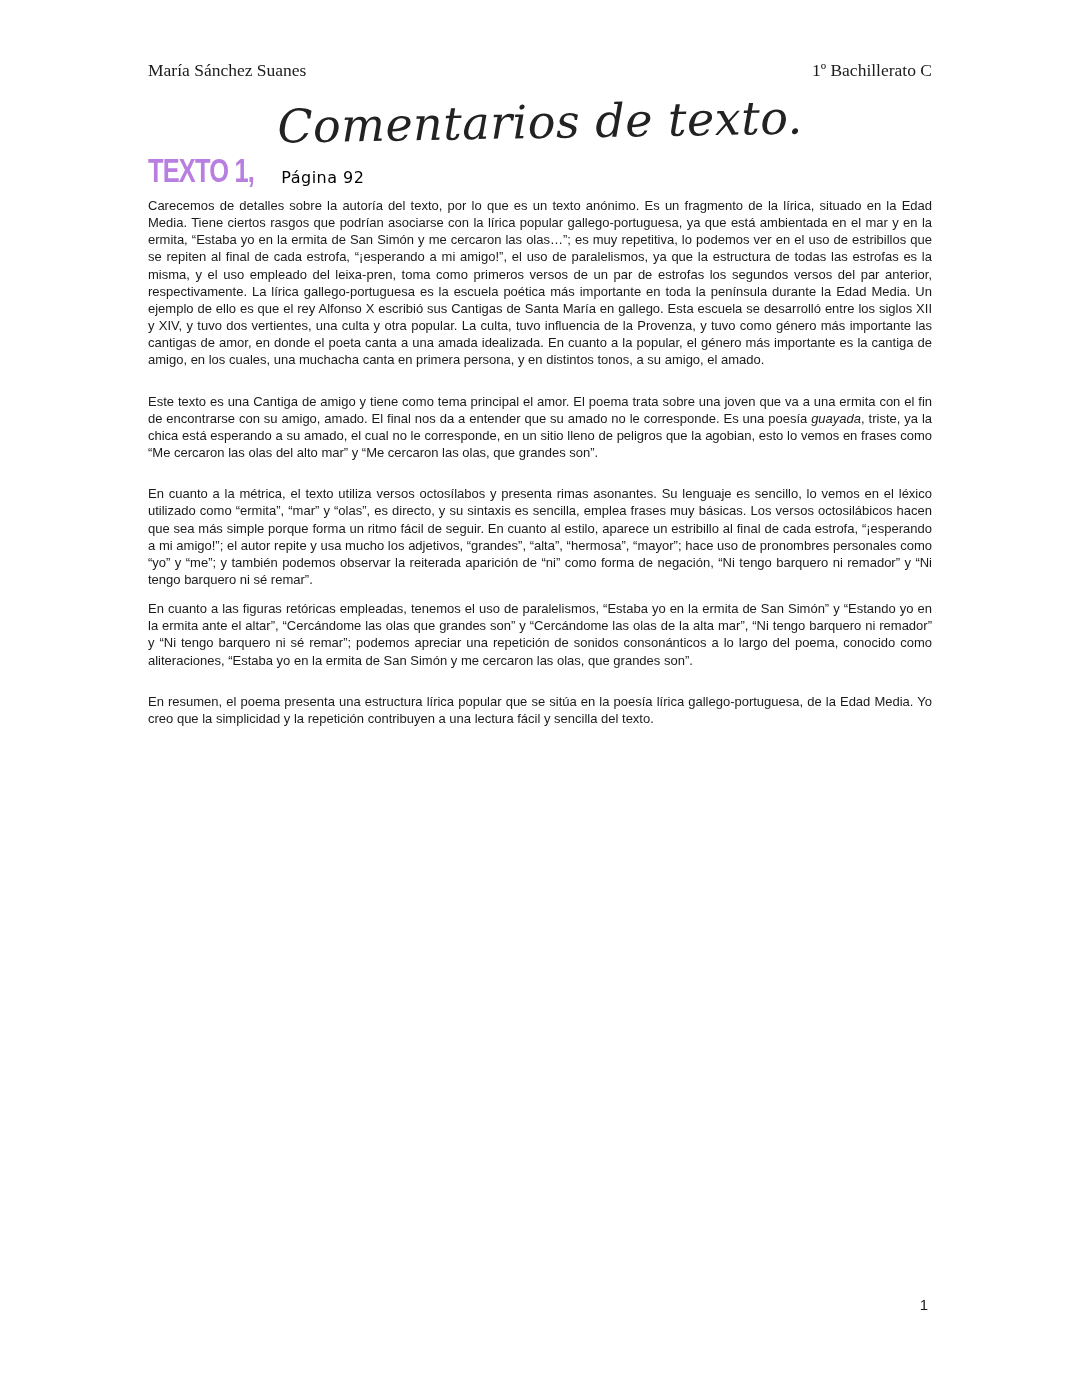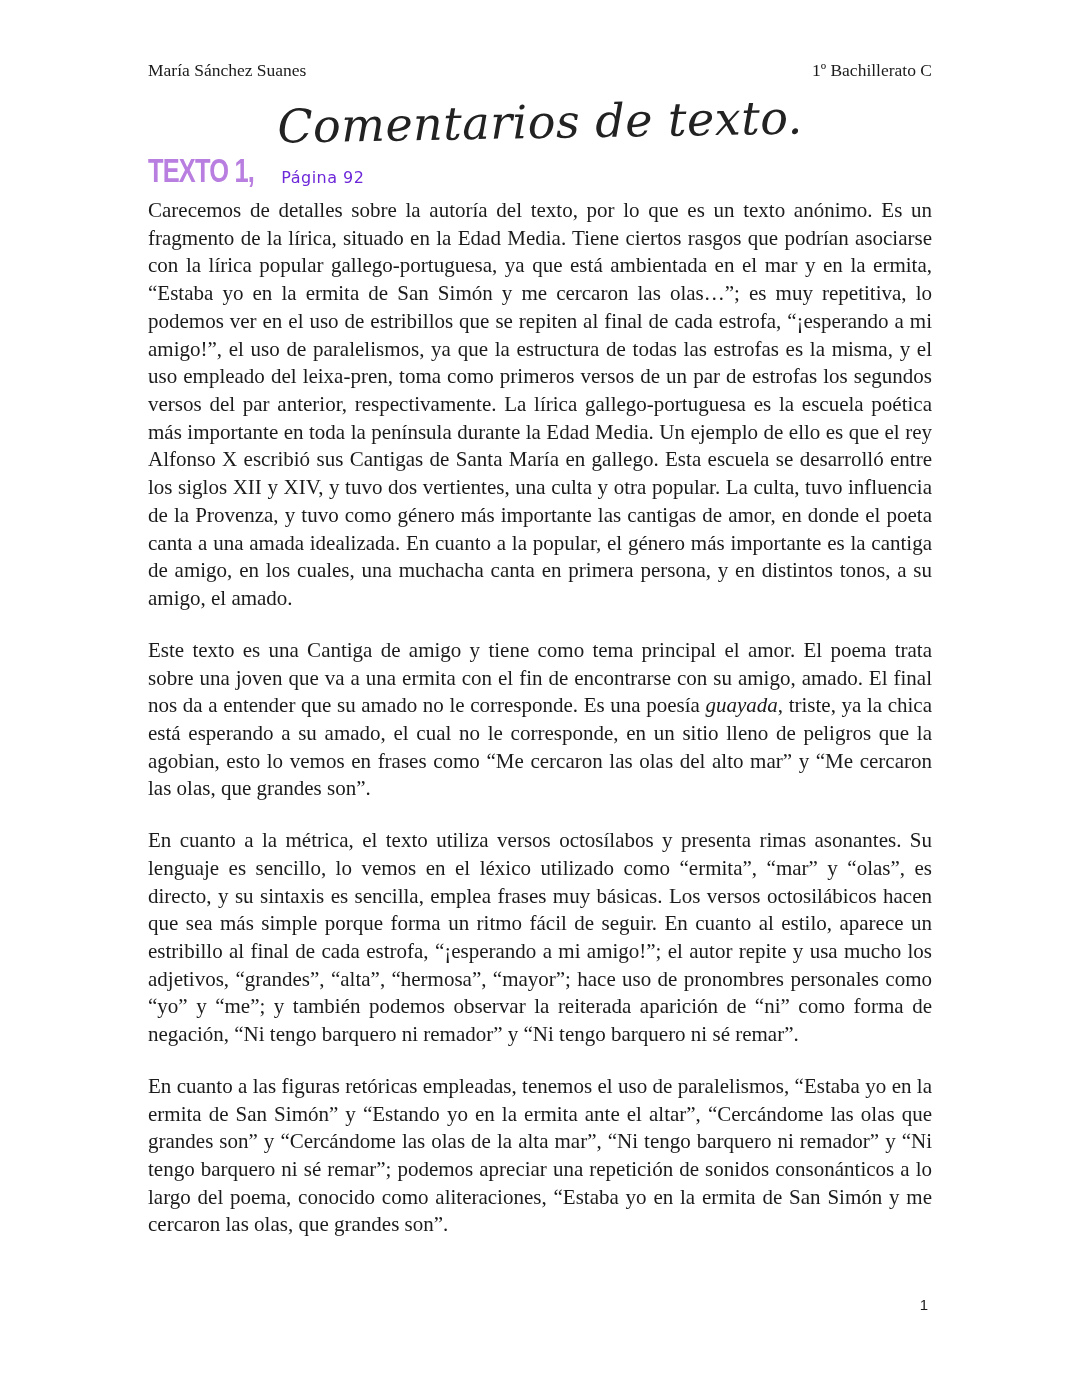--- a/index.html
+++ b/index.html
@@ -46,35 +46,35 @@
     font-weight: 700;
     font-size: 31px;
     letter-spacing: -1px;
     color: #b87ee0;
     transform: scale(0.82, 1.08);
     transform-origin: left bottom;
   }
   .page-ref {
     font-family: "DejaVu Sans", sans-serif;
     font-size: 16px;
-    color: #6d28d9;
+    color: #000000;
     margin-left: 4px;
     letter-spacing: 0.5px;
   }
   .content {
     padding: 0 148px;
-    font-family: Liberation Serif, serif;
-    font-size: 21px;
+    font-family: Liberation Sans, sans-serif;
+    font-size: 13px;
     line-height: 1.32;
     text-align: justify;
     color: #1b1b1b;
   }
   .para { margin-top: 24px; }
   .para.first { margin-top: 8px; }
-  .para.tight { }
+  .para.tight { margin-top: 12px; }
   .italic { font-style: italic; }
   .page-number {
     position: absolute;
     top: 1296px;
     right: 152px;
     font-family: "Liberation Sans", sans-serif;
     font-size: 15px;
     color: #1b1b1b;
   }
 </style>
@@ -98,18 +98,19 @@
   <main class="content">
 
     <p class="para first"><span>Carecemos de detalles sobre la autoría del texto, por lo que es un texto anónimo. Es un fragmento de la lírica, situado en la Edad Media. Tiene ciertos rasgos que podrían asociarse con la lírica popular gallego-portuguesa, ya que está ambientada en el mar y en la ermita, “Estaba yo en la ermita de San Simón y me cercaron las olas…”; es muy repetitiva, lo podemos ver en el uso de estribillos que se repiten al final de cada estrofa, “¡esperando a mi amigo!”, el uso de paralelismos, ya que la estructura de todas las estrofas es la misma, y el uso empleado del leixa-pren, toma como primeros versos de un par de estrofas los segundos versos del par anterior, respectivamente. La lírica gallego-portuguesa es la escuela poética más importante en toda la península durante la Edad Media. Un ejemplo de ello es que el rey Alfonso X escribió sus Cantigas de Santa María en gallego. Esta escuela se desarrolló entre los siglos XII y XIV, y tuvo dos vertientes, una culta y otra popular. La culta, tuvo influencia de la Provenza, y tuvo como género más importante las cantigas de amor, en donde el poeta canta a una amada idealizada. En cuanto a la popular, el género más importante es la cantiga de amigo, en los cuales, una muchacha canta en primera persona, y en distintos tonos, a su amigo, el amado.</span></p>
 
     <p class="para"><span>Este texto es una Cantiga de amigo y tiene como tema principal el amor. El poema trata sobre una joven que va a una ermita con el fin de encontrarse con su amigo, amado. El final nos da a entender que su amado no le corresponde. Es una poesía </span><span class="italic">guayada</span><span>, triste, ya la chica está esperando a su amado, el cual no le corresponde, en un sitio lleno de peligros que la agobian, esto lo vemos en frases como “Me cercaron las olas del alto mar” y “Me cercaron las olas, que grandes son”.</span></p>
 
     <p class="para"><span>En cuanto a la métrica, el texto utiliza versos octosílabos y presenta rimas asonantes. Su lenguaje es sencillo, lo vemos en el léxico utilizado como “ermita”, “mar” y “olas”, es directo, y su sintaxis es sencilla, emplea frases muy básicas. Los versos octosilábicos hacen que sea más simple porque forma un ritmo fácil de seguir. En cuanto al estilo, aparece un estribillo al final de cada estrofa, “¡esperando a mi amigo!”; el autor repite y usa mucho los adjetivos, “grandes”, “alta”, “hermosa”, “mayor”; hace uso de pronombres personales como “yo” y “me”; y también podemos observar la reiterada aparición de “ni” como forma de negación, “Ni tengo barquero ni remador” y “Ni tengo barquero ni sé remar”.</span></p>
 
     <p class="para tight"><span>En cuanto a las figuras retóricas empleadas, tenemos el uso de paralelismos, “Estaba yo en la ermita de San Simón” y “Estando yo en la ermita ante el altar”, “Cercándome las olas que grandes son” y “Cercándome las olas de la alta mar”, “Ni tengo barquero ni remador” y “Ni tengo barquero ni sé remar”; podemos apreciar una repetición de sonidos consonánticos a lo largo del poema, conocido como aliteraciones, “Estaba yo en la ermita de San Simón y me cercaron las olas, que grandes son”.</span></p>
 
+    <p class="para"><span>En resumen, el poema presenta una estructura lírica popular que se sitúa en la poesía lírica gallego-portuguesa, de la Edad Media. Yo creo que la simplicidad y la repetición contribuyen a una lectura fácil y sencilla del texto.</span></p>
 
   </main>
 
   <div class="page-number">1</div>
 
 </div>
 
 </body></html>

